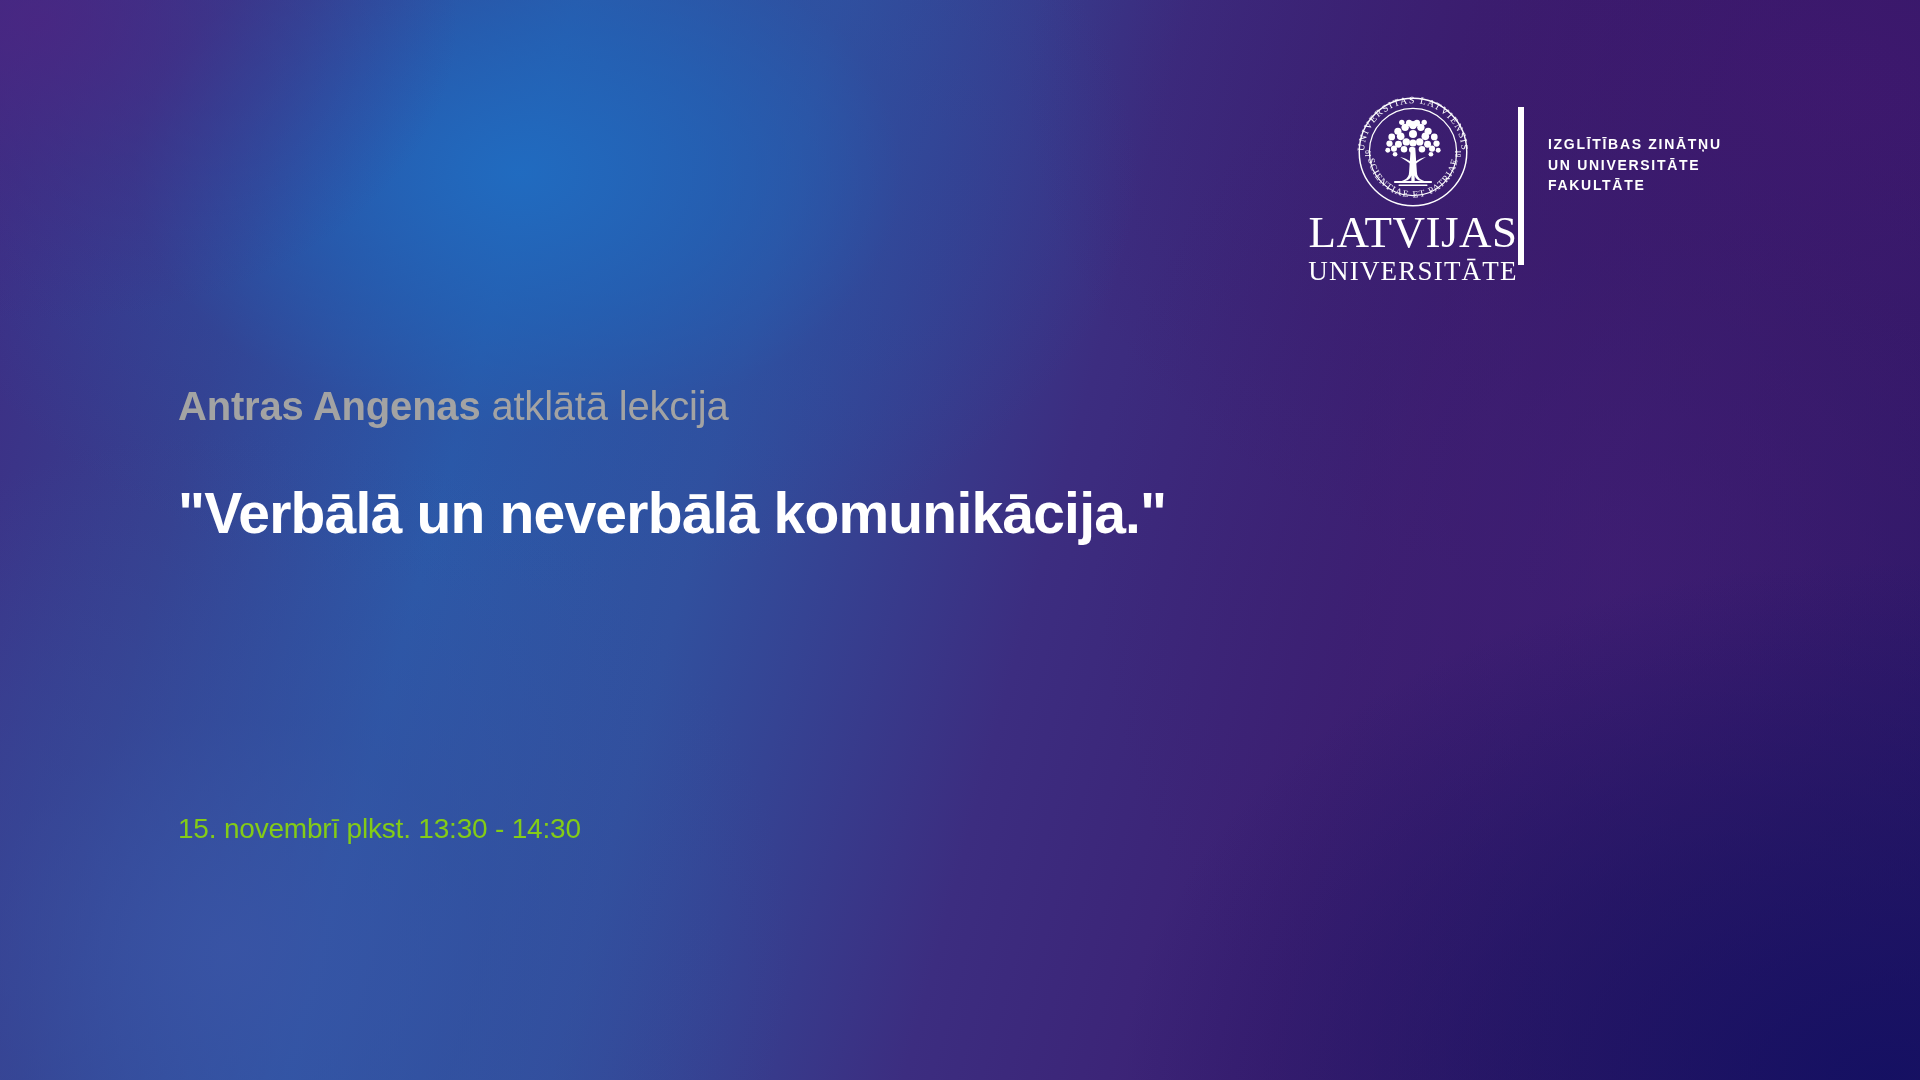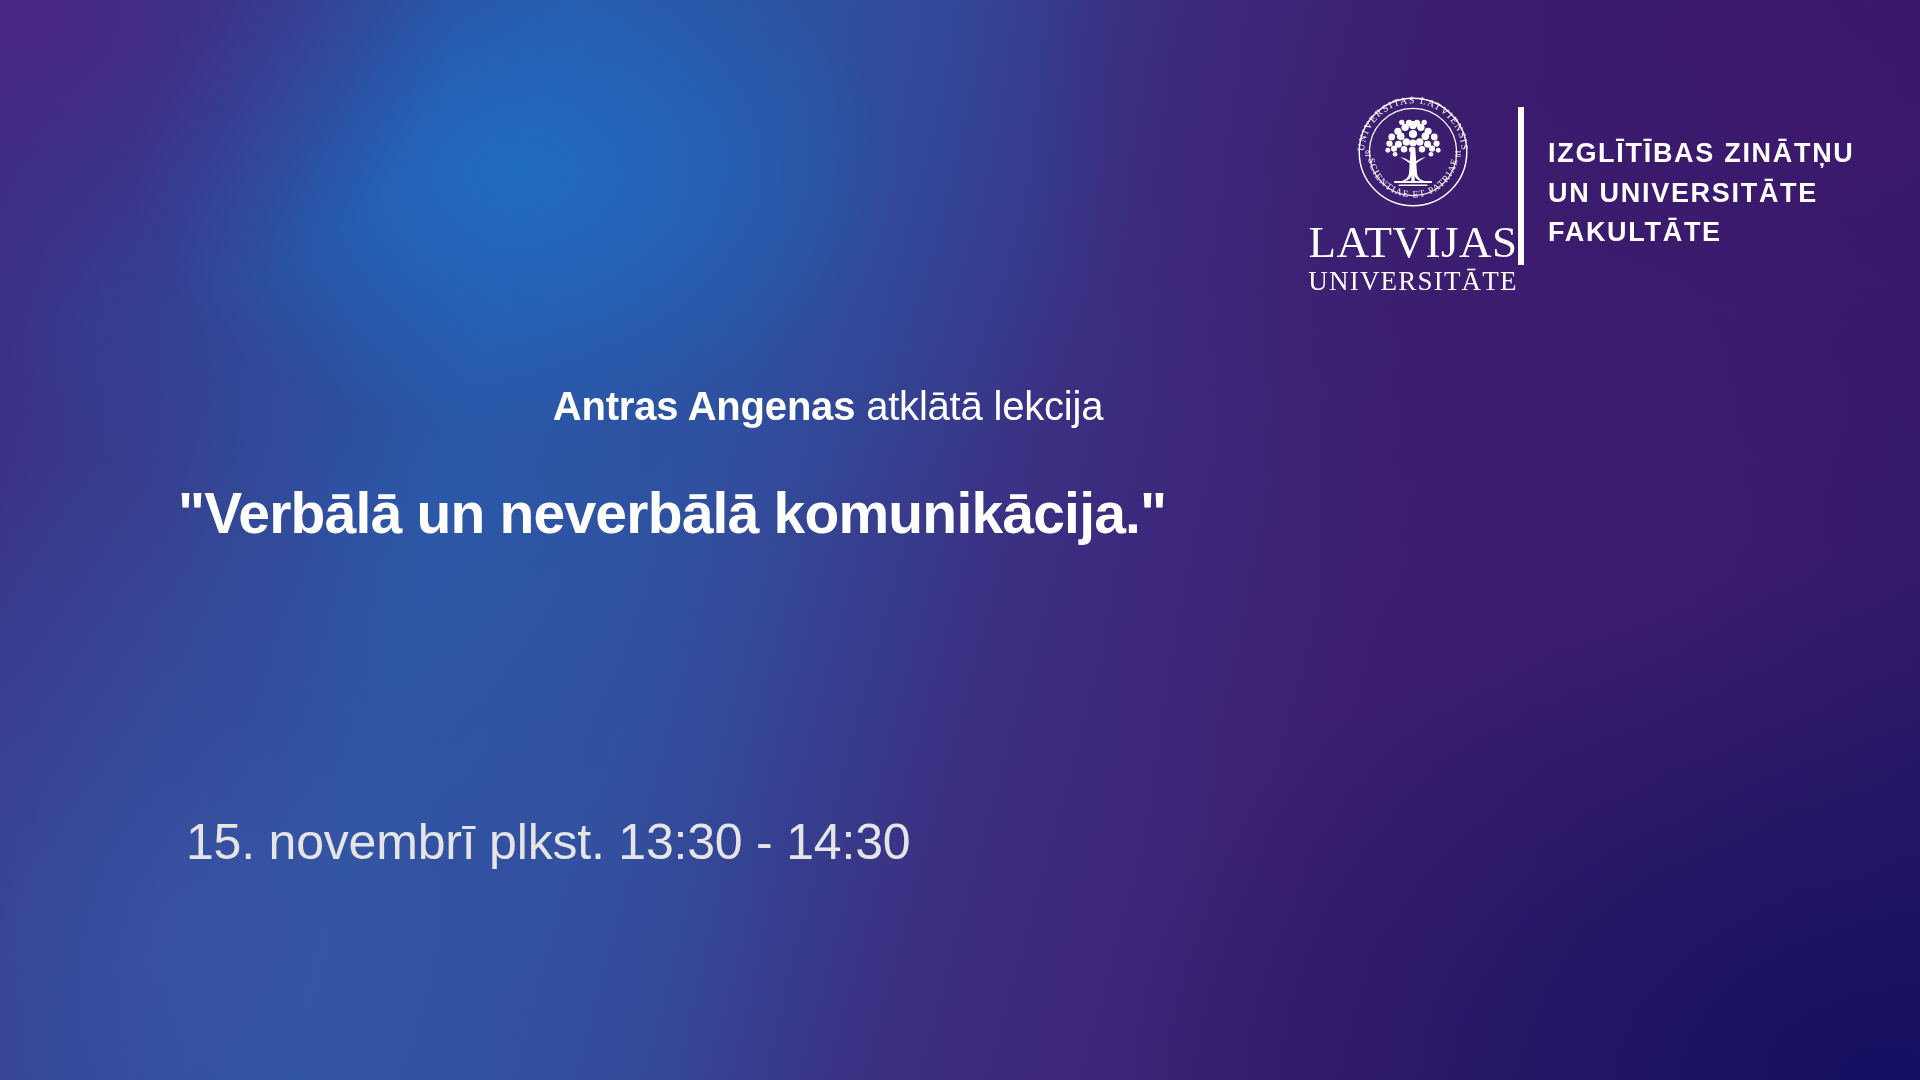--- a/index.html
+++ b/index.html
@@ -89,21 +89,21 @@
     display: flex;
     flex-direction: column;
     align-items: center;
   }
   #lu-seal {
     width: 112px;
     height: 112px;
     display: block;
   }
   #lu-wordmark {
-    margin-top: 12px;
+    margin-top: 2px;
     text-align: center;
     color: #ffffff;
     font-family: "Liberation Serif", serif;
     line-height: 1.0;
   }
   #lu-name-top {
     font-size: 45px;
     letter-spacing: 0.5px;
     display: block;
   }
@@ -119,67 +119,65 @@
     background: #ffffff;
     margin-left: 10px;
     margin-top: 11px;
     flex: 0 0 auto;
   }
   #faculty-name {
     margin-left: 24px;
     margin-top: 38px;
     color: #ffffff;
     font-weight: bold;
-    font-size: 27px;
+    font-size: 14px;
     line-height: 1.47;
     letter-spacing: 1.7px;
   }
   #faculty-name span {
     display: block;
     white-space: nowrap;
   }
 
   
   #content {
     position: absolute;
     left: 178px;
     top: 382px;
     width: 1300px;
   }
   #lecture-kicker {
-    color: #ffffff;
+    color: #a3a3a3;
     font-size: 40px;
     line-height: 1.2;
     letter-spacing: -0.2px;
     white-space: nowrap;
-    text-align: center;
   }
   #lecture-kicker .lecturer {
     font-weight: bold;
   }
   #lecture-kicker .kicker-rest {
     font-weight: normal;
   }
   #lecture-title {
     color: #ffffff;
     font-size: 57px;
     font-weight: bold;
     letter-spacing: -0.8px;
     white-space: nowrap;
     margin-top: 50px;
   }
   #event-details {
     position: absolute;
     left: 178px;
     top: 812px;
-    color: #e5e5e5;
-    font-size: 50px;
+    color: #84cc16;
+    font-size: 28px;
     line-height: 1.22;
     letter-spacing: -0.2px;
-    margin-left: 8px;
   }
   #event-details span {
     display: block;
     white-space: nowrap;
   }
 </style>
 </head>
 <body>
 
 <div id="poster">

